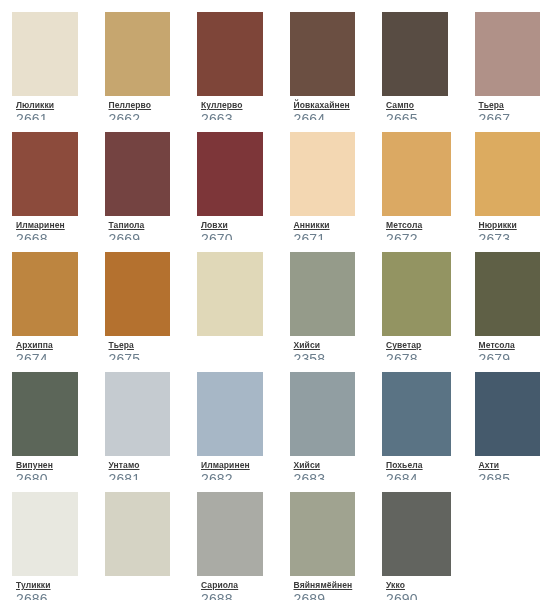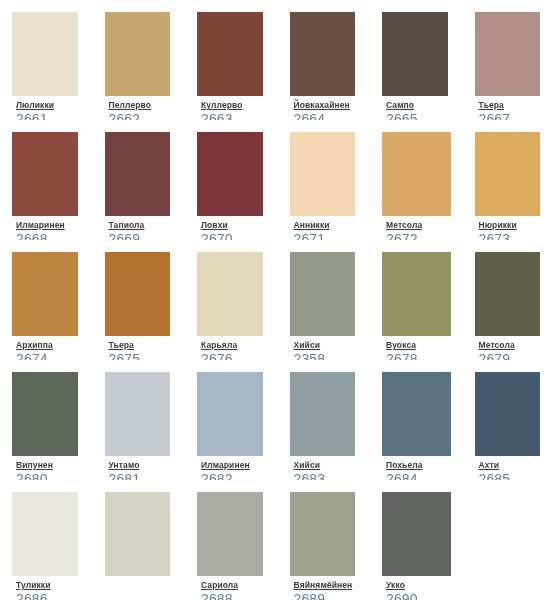--- a/index.html
+++ b/index.html
@@ -168,36 +168,32 @@
     </div>
     <div class="swatch-cell">
       <div class="swatch-chip" style="background-color: rgb(180, 113, 47);"></div>
       <div class="swatch-info">
         <a class="swatch-name">Тьера</a>
         <a class="swatch-code">2675</a>
       </div>
     </div>
     <div class="swatch-cell">
       <div class="swatch-chip" style="background-color: rgb(224, 216, 184);"></div>
-      <div class="swatch-info">
-        <a class="swatch-name">Карьяла</a>
-        <a class="swatch-code">2676</a>
-      </div>
     </div>
     <div class="swatch-cell">
       <div class="swatch-chip" style="background-color: rgb(149, 155, 138);"></div>
       <div class="swatch-info">
         <a class="swatch-name">Хийси</a>
         <a class="swatch-code">2358</a>
       </div>
     </div>
     <div class="swatch-cell last-col">
       <div class="swatch-chip" style="background-color: rgb(147, 148, 98);"></div>
       <div class="swatch-info">
-        <a class="swatch-name">Вуокса</a>
+        <a class="swatch-name">Суветар</a>
         <a class="swatch-code">2678</a>
       </div>
     </div>
     <div class="swatch-cell">
       <div class="swatch-chip" style="background-color: rgb(95, 96, 70);"></div>
       <div class="swatch-info">
         <a class="swatch-name">Метсола</a>
         <a class="swatch-code">2679</a>
       </div>
     </div>

